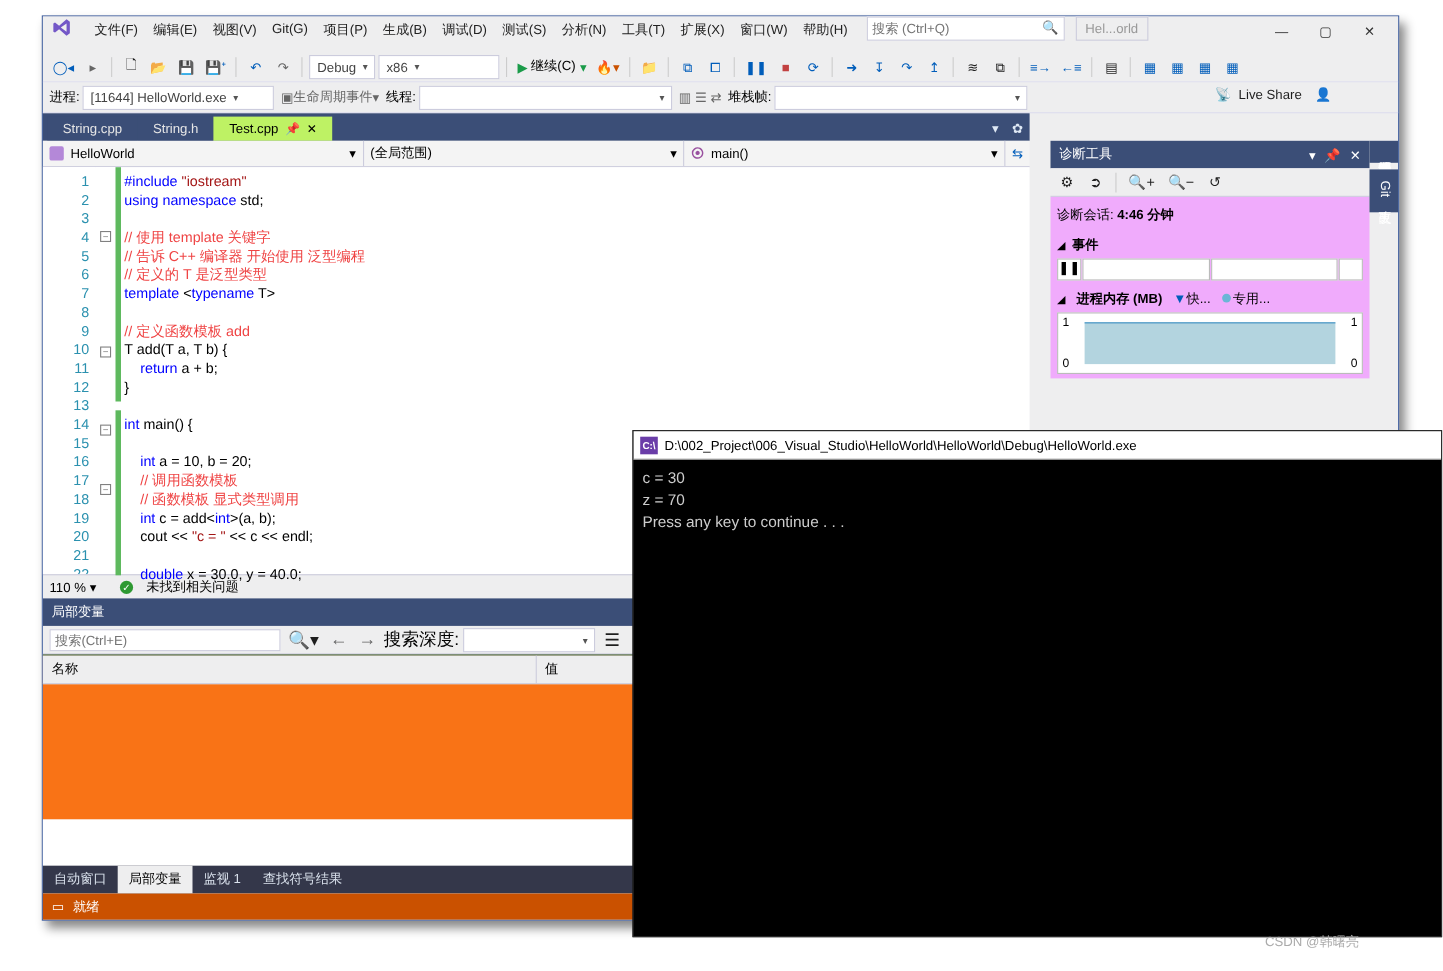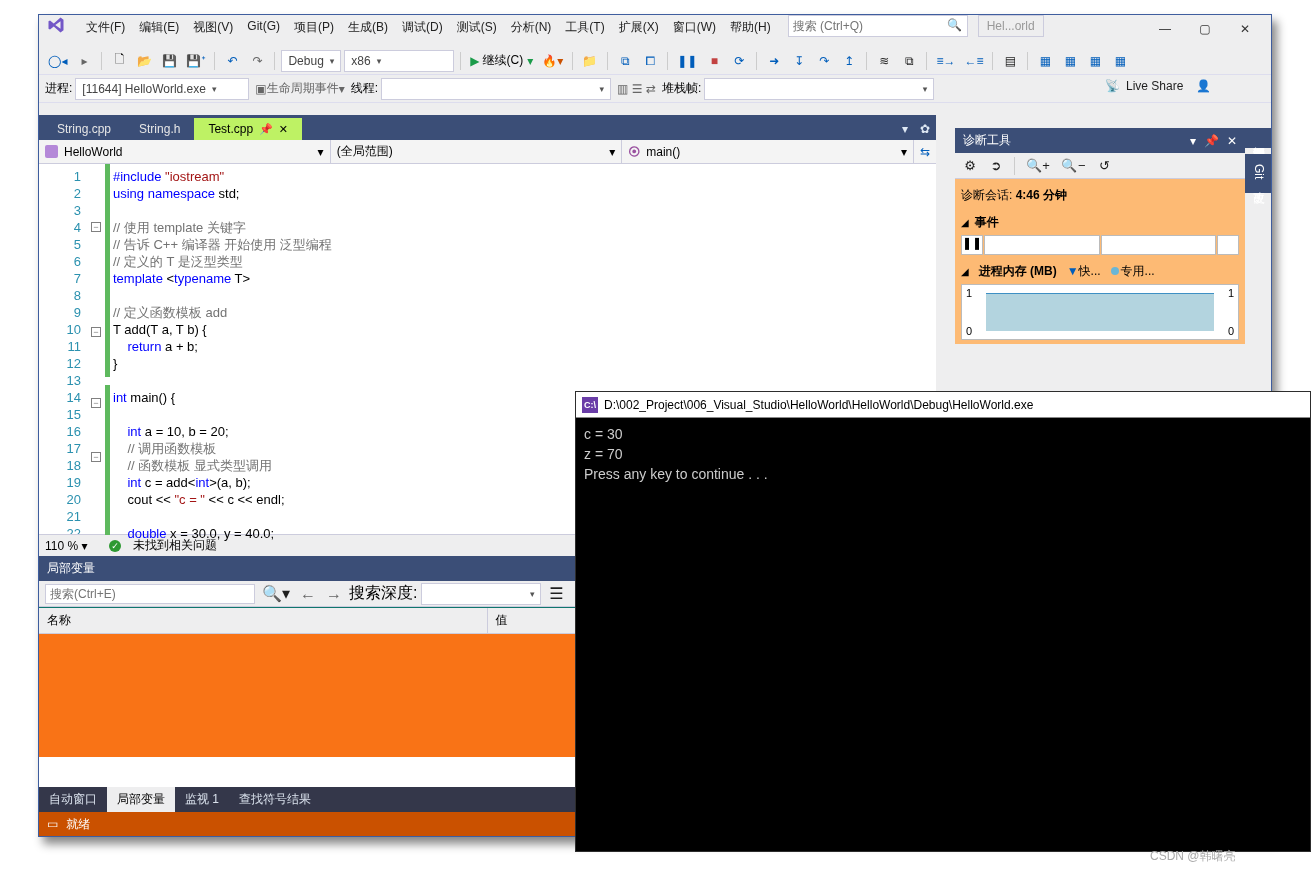--- a/index.html
+++ b/index.html
@@ -42,21 +42,21 @@
   .objicon { width:13px;height:13px; background:#b488d8; border-radius:2px;}
   .fnicon { color:#99509f; font-weight:bold;}
   
   .editor { display:flex; background:#fff; height:370px; }
   .gutter { width:48px; background:#fff; text-align:right; padding:4px 6px 0 0; font-family:Consolas,monospace; font-size:13px; color:#2b91af; }
   .gutter div{ line-height:17px;}
   .fold { width:18px; background:#fff; padding-top:4px; font-family:Consolas,monospace;}
   .fold div{height:17px; font-size:10px; color:#808080; text-align:center;}
   .fold .box{ border:1px solid #808080; width:10px;height:10px; line-height:8px; font-size:9px;margin:3px auto 0;}
   .code { flex:1; padding:4px 0 0 8px; font-family:Consolas,monospace; font-size:13px; line-height:17px; white-space:pre; position:relative; color:#000;}
-  .kw{color:#0000ff;} .str{color:#a31515;} .cm{color:#737373;}
+  .kw{color:#0000ff;} .str{color:#a31515;} .cm{color:#ef4444;}
   .edwrap{position:relative; flex:1;}
   .greenbar{position:absolute;left:0;width:5px;background:#5EB95E;}
   
   .edstatus { height:22px; background:#eeeeef; border-top:1px solid #ccd; display:flex; align-items:center; font-size:12px; padding:0 6px; gap:8px; }
   .edstatus .zoom { width:56px;}
   .ok { width:12px;height:12px; background:#2e9932; border-radius:50%; color:#fff; font-size:9px; display:flex;align-items:center;justify-content:center; margin-right:4px;}
   
   .panel { background:#eeeeef; }
   .panelhdr { background:#3b4e77; color:#fff; font-size:12px; padding:4px 8px;}
   .locals-tool { height:26px; display:flex; align-items:center; gap:4px; padding:0 6px; border-bottom:1px solid #ccd;}
@@ -69,21 +69,21 @@
   .btmtab { padding:4px 10px; color:#d9e1ec; cursor:pointer;}
   .btmtab.active { background:#eeeeef; color:#000; }
   
   .statusbar { height:24px; background:#ca5100; color:#fff; display:flex; align-items:center; padding:0 8px; font-size:12px; gap:8px;}
   
   .rightcol { position:absolute; right:26px; top:113px; width:290px;margin-left:31px; }
   .diaghdr { background:#3b4e77; color:#fff; font-size:12px; padding:4px 8px; display:flex; align-items:center; gap:8px;}
   .diaghdr .sp{flex:1}
   .diagtools { height:26px; background:#eeeeef; border-bottom:1px solid #ccd; display:flex; align-items:center; gap:4px; padding:0 4px; font-size:13px;}
   .diagtools .tbtn{ border:1px solid transparent;}
-  .diagbody { background:#fdba74; padding:4px 6px; font-size:12px; }
+  .diagbody { background:#f0abfc; padding:4px 6px; font-size:12px; }
   .diag-sess { padding:4px 0; font-size:12px; }
   .diag-sess b{ font-weight:bold;}
   .diag-ruler { height:24px; background:#fff; border:1px solid #ccd; position:relative;}
   .diag-ruler .mark{ position:absolute; top:0; height:100%; width:6px; background:#000;}
   .diag-ruler .lbl{ position:absolute; top:4px; font-size:11px;}
   .diag-ev { margin-top:6px; }
   .diag-ev .row1{ display:flex; align-items:center; gap:6px;}
   .diag-ev .bars{ display:flex; gap:1px; margin-top:4px;}
   .diag-ev .bars div{ flex:1; height:20px; background:#fff; border:1px solid #bbb;}
   .diag-mem { margin-top:8px;}
@@ -97,21 +97,21 @@
   
   .vtabs { position:absolute; right:0; top:113px; width:26px; display:flex; flex-direction:column; gap:6px;}
   .vtab { writing-mode:vertical-rl; background:#3b4e77; color:#fff; padding:10px 4px; font-size:12px; text-align:center;}
   
   .console { position:absolute; left:536px; top:376px; width:736px; height:461px; background:#000; color:#ccc; font-family:Consolas,"Courier New",monospace; font-size:14px; border:1px solid #2d2d2d; }
   .console .ctitle { height:26px; background:#fff; color:#000; display:flex; align-items:center; padding:0 6px; font-size:12px; border-bottom:1px solid #888;}
   .console .cticon{ width:16px; height:16px; background:#6a3da8; color:#fff; font-size:9px; font-weight:bold; display:flex; align-items:center;justify-content:center; margin-right:6px;}
   .console .cbody{ padding:6px 8px; line-height:20px; white-space:pre;}
   
   .cols { display:flex; height:calc(100% - 32px - 28px - 28px - 24px); }
-  .leftcol { width:897px; display:flex; flex-direction:column;margin-top:12px; }
+  .leftcol { width:897px; display:flex; flex-direction:column; }
   .rightsplit { width:1px; flex:1; }
   .liveshare { position:absolute; right:60px; top:64px; font-size:12px; color:#1e1e1e; display:flex; align-items:center; gap:6px;}
   .watermark { position:absolute; right:16px; bottom:-20px; font-size:12px; color:#aaa; }
 </style>
 </head>
 <body>
 
 <div class="shell">
 
   <div class="titlebar">

